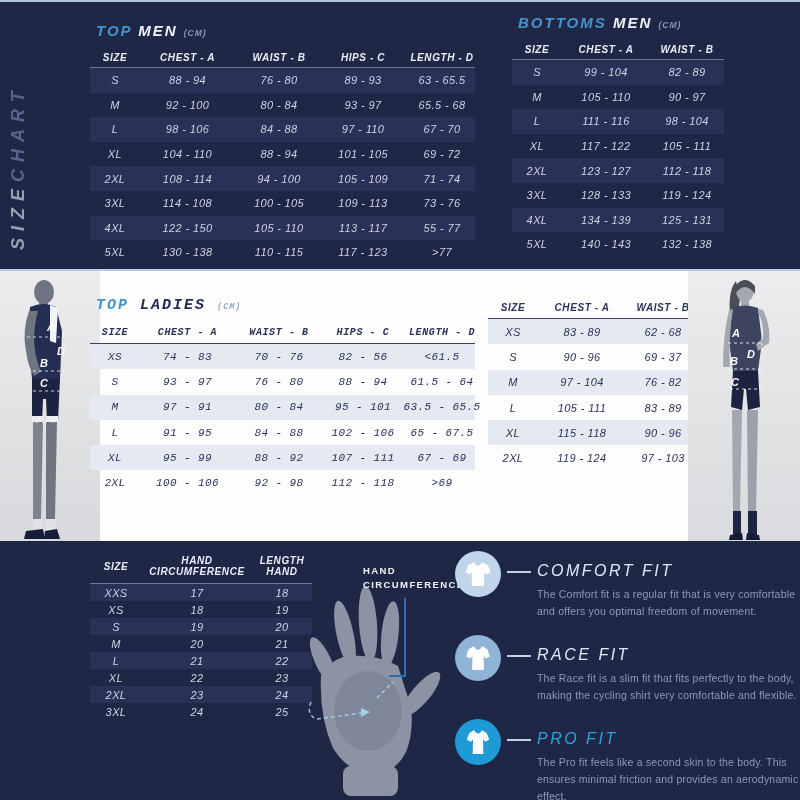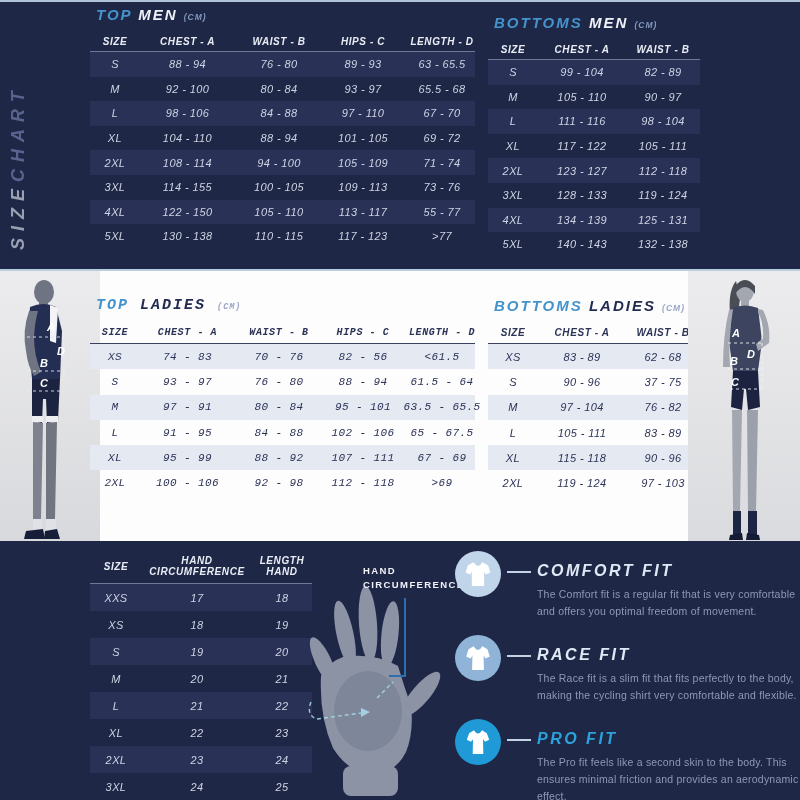--- a/index.html
+++ b/index.html
@@ -37,52 +37,52 @@
   .light-tbl .tcell{color:#2c3357;}
   .light-tbl .thead{border-bottom:1px solid #39415f;}
   .light-tbl .trow.odd{background:#e4e9f2;}
   
   .t-topmen .trow,.t-topladies .trow{grid-template-columns:50px 95px 88px 80px 78px;height:24.6px;}
   .t-topmen .thead,.t-topladies .thead{height:20px;}
   .t-botmen .trow,.t-botladies .trow{grid-template-columns:50px 88px 74px;height:24.6px;}
   .t-botmen .thead,.t-botladies .thead{height:20px;}
   .t-topladies .trow,.t-botladies .trow{height:25.3px;}
   .t-topladies .thead,.t-botladies .thead{height:21px;}
-  .t-gloves .trow{grid-template-columns:52px 110px 60px;height:27px;}
+  .t-gloves .trow{grid-template-columns:52px 110px 60px;height:17px;}
   .t-gloves .thead{height:34px;}
   
   .figure{position:absolute;}
   .fig-letter{position:absolute;color:#fff;font-weight:bold;font-size:11px;font-style:italic;}
   
   .hand-label{position:absolute;color:#f0f3f8;font-weight:bold;font-size:9.5px;letter-spacing:1.4px;
       line-height:14px;white-space:pre-line;font-style:normal;}
   
   .fits{position:absolute;left:455px;top:8px;width:345px;}
   .fit{position:relative;padding-left:82px;margin-bottom:13px;min-height:54px;}
   .fit-icon{position:absolute;left:0;top:2px;width:46px;height:46px;border-radius:50%;
       display:flex;align-items:center;justify-content:center;}
   .fit-comfort .fit-icon{background:#c0d4ea;}
   .fit-race .fit-icon{background:#8fb4d8;}
   .fit-pro .fit-icon{background:#1f9ad6;}
   .fit-dash{position:absolute;left:52px;top:22px;width:24px;height:2px;background:#c3d2e4;}
-  .fit-title{font-weight:bold;font-size:16px;letter-spacing:2.5px;color:#dfe9f5;padding-top:13px;}
+  .fit-title{font-weight:normal;font-size:16px;letter-spacing:2.5px;color:#dfe9f5;padding-top:13px;}
   .fit-pro .fit-title{color:#2aa3dd;}
   .fit-desc{font-style:normal;font-size:10.5px;line-height:17px;color:#8d99b5;margin-top:6px;width:268px;letter-spacing:.2px;}
 </style>
 </head>
 <body>
 
 <div class="page">
 
   <div class="band band-dark-top">
     <div class="vertical-label">
       <span class="part1">SIZE</span><span class="part2">CHART</span>
     </div>
 
-    <div class="tbl dark-tbl t-topmen" style="left:90px;top:4px;width:385px;">
+    <div class="tbl dark-tbl t-topmen" style="left:90px;top:20px;width:385px;">
       <div class="title">
         <span class="accent">TOP</span>
         <span class="rest">MEN</span>
         <span class="unit">(CM)</span>
       </div>
       <div>
           <div class="trow thead">
             <span class="tcell">SIZE</span>
             <span class="tcell">CHEST - A</span>
             <span class="tcell">WAIST - B</span>
@@ -119,21 +119,21 @@
           </div>
           <div class="trow odd">
             <span class="tcell size">2XL</span>
             <span class="tcell">108 - 114</span>
             <span class="tcell">94 - 100</span>
             <span class="tcell">105 - 109</span>
             <span class="tcell">71 - 74</span>
           </div>
           <div class="trow even">
             <span class="tcell size">3XL</span>
-            <span class="tcell">114 - 155</span>
+            <span class="tcell">114 - 108</span>
             <span class="tcell">100 - 105</span>
             <span class="tcell">109 - 113</span>
             <span class="tcell">73 - 76</span>
           </div>
           <div class="trow odd">
             <span class="tcell size">4XL</span>
             <span class="tcell">122 - 150</span>
             <span class="tcell">105 - 110</span>
             <span class="tcell">113 - 117</span>
             <span class="tcell">55 - 77</span>
@@ -141,21 +141,21 @@
           <div class="trow even">
             <span class="tcell size">5XL</span>
             <span class="tcell">130 - 138</span>
             <span class="tcell">110 - 115</span>
             <span class="tcell">117 - 123</span>
             <span class="tcell">&gt;77</span>
           </div>
         </div>
     </div>
 
-    <div class="tbl dark-tbl t-botmen" style="left:488px;top:12px;width:212px;">
+    <div class="tbl dark-tbl t-botmen" style="left:512px;top:12px;width:212px;">
       <div class="title">
         <span class="accent">BOTTOMS</span>
         <span class="rest">MEN</span>
         <span class="unit">(CM)</span>
       </div>
       <div>
           <div class="trow thead">
             <span class="tcell">SIZE</span>
             <span class="tcell">CHEST - A</span>
             <span class="tcell">WAIST - B</span>
@@ -295,40 +295,35 @@
             <span class="tcell size">2XL</span>
             <span class="tcell">100 - 106</span>
             <span class="tcell">92 - 98</span>
             <span class="tcell">112 - 118</span>
             <span class="tcell">&gt;69</span>
           </div>
         </div>
     </div>
 
     <div class="tbl light-tbl t-botladies" style="left:488px;top:26px;width:212px;">
-      <div class="title">
-        <span class="accent">BOTTOMS</span>
-        <span class="rest">LADIES</span>
-        <span class="unit">(CM)</span>
-      </div>
       <div>
           <div class="trow thead">
             <span class="tcell">SIZE</span>
             <span class="tcell">CHEST - A</span>
             <span class="tcell">WAIST - B</span>
           </div>
           <div class="trow odd">
             <span class="tcell size">XS</span>
             <span class="tcell">83 - 89</span>
             <span class="tcell">62 - 68</span>
           </div>
           <div class="trow even">
             <span class="tcell size">S</span>
             <span class="tcell">90 - 96</span>
-            <span class="tcell">37 - 75</span>
+            <span class="tcell">69 - 37</span>
           </div>
           <div class="trow odd">
             <span class="tcell size">M</span>
             <span class="tcell">97 - 104</span>
             <span class="tcell">76 - 82</span>
           </div>
           <div class="trow even">
             <span class="tcell size">L</span>
             <span class="tcell">105 - 111</span>
             <span class="tcell">83 - 89</span>

